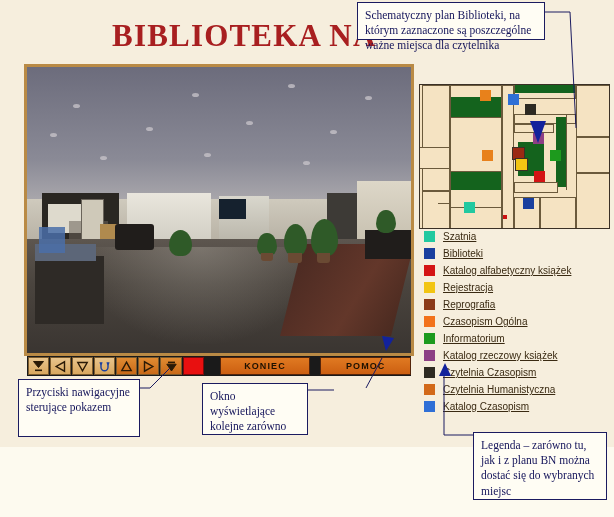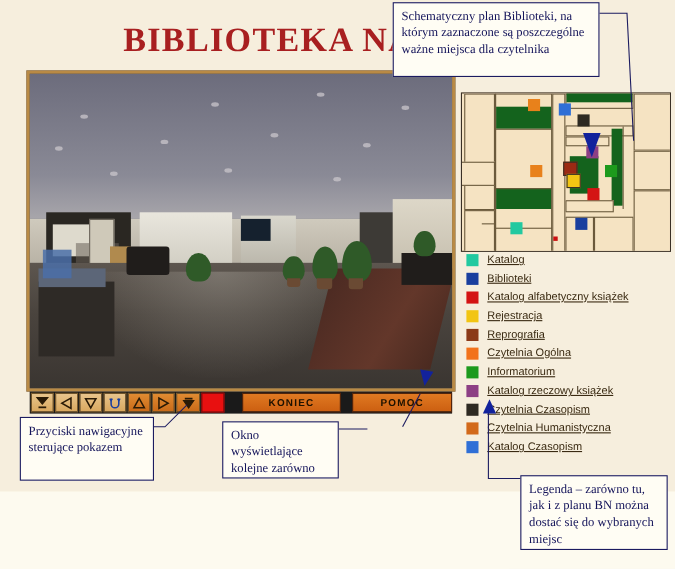--- a/index.html
+++ b/index.html
@@ -285,21 +285,21 @@
     background: #fffdf4;
     border: 1px solid #1b1b60;
     box-sizing: border-box;
     font-family: "Liberation Serif", serif;
     font-size: 11.5px;
     line-height: 1.32;
     color: #14145a;
     padding: 5px 7px;
     z-index: 30;
   }
-  #callout-plan   { left: 357px; top: 2px;   width: 188px; height: 68px; }
+  #callout-plan   { left: 357px; top: 2px;   width: 188px; height: 38px; }
   #callout-nav    { left: 18px;  top: 379px; width: 122px; height: 58px; }
   #callout-window { left: 202px; top: 383px; width: 106px; height: 52px; }
   #callout-legend { left: 473px; top: 432px; width: 134px; height: 68px; }
 
   .leader { position: absolute; z-index: 29; }
 
   
   .bluearrow { position: absolute; z-index: 31; }
 </style>
 </head>
@@ -466,41 +466,41 @@
     </svg>
   </div>
 
   <svg class="leader" style="left:540px;top:10px;" width="74" height="130" viewBox="0 0 74 130">
     <polyline points="4,2 30,2 36,118" fill="none" stroke="#1b1b60" stroke-width="1"></polyline>
   </svg>
 
   <div id="legend">
       <div class="legrow">
         <span class="legsw" style="background: rgb(34, 201, 160);"></span>
-        <span class="leglabel">Katalog</span>
+        <span class="leglabel">Szatnia</span>
       </div>
       <div class="legrow">
         <span class="legsw" style="background: rgb(26, 63, 158);"></span>
         <span class="leglabel">Biblioteki</span>
       </div>
       <div class="legrow">
         <span class="legsw" style="background: rgb(212, 20, 20);"></span>
         <span class="leglabel">Katalog alfabetyczny książek</span>
       </div>
       <div class="legrow">
         <span class="legsw" style="background: rgb(242, 197, 19);"></span>
         <span class="leglabel">Rejestracja</span>
       </div>
       <div class="legrow">
         <span class="legsw" style="background: rgb(139, 58, 24);"></span>
         <span class="leglabel">Reprografia</span>
       </div>
       <div class="legrow">
         <span class="legsw" style="background: rgb(242, 114, 27);"></span>
-        <span class="leglabel">Czytelnia Ogólna</span>
+        <span class="leglabel">Czasopism Ogólna</span>
       </div>
       <div class="legrow">
         <span class="legsw" style="background: rgb(29, 154, 29);"></span>
         <span class="leglabel">Informatorium</span>
       </div>
       <div class="legrow">
         <span class="legsw" style="background: rgb(141, 63, 132);"></span>
         <span class="leglabel">Katalog rzeczowy książek</span>
       </div>
       <div class="legrow">

